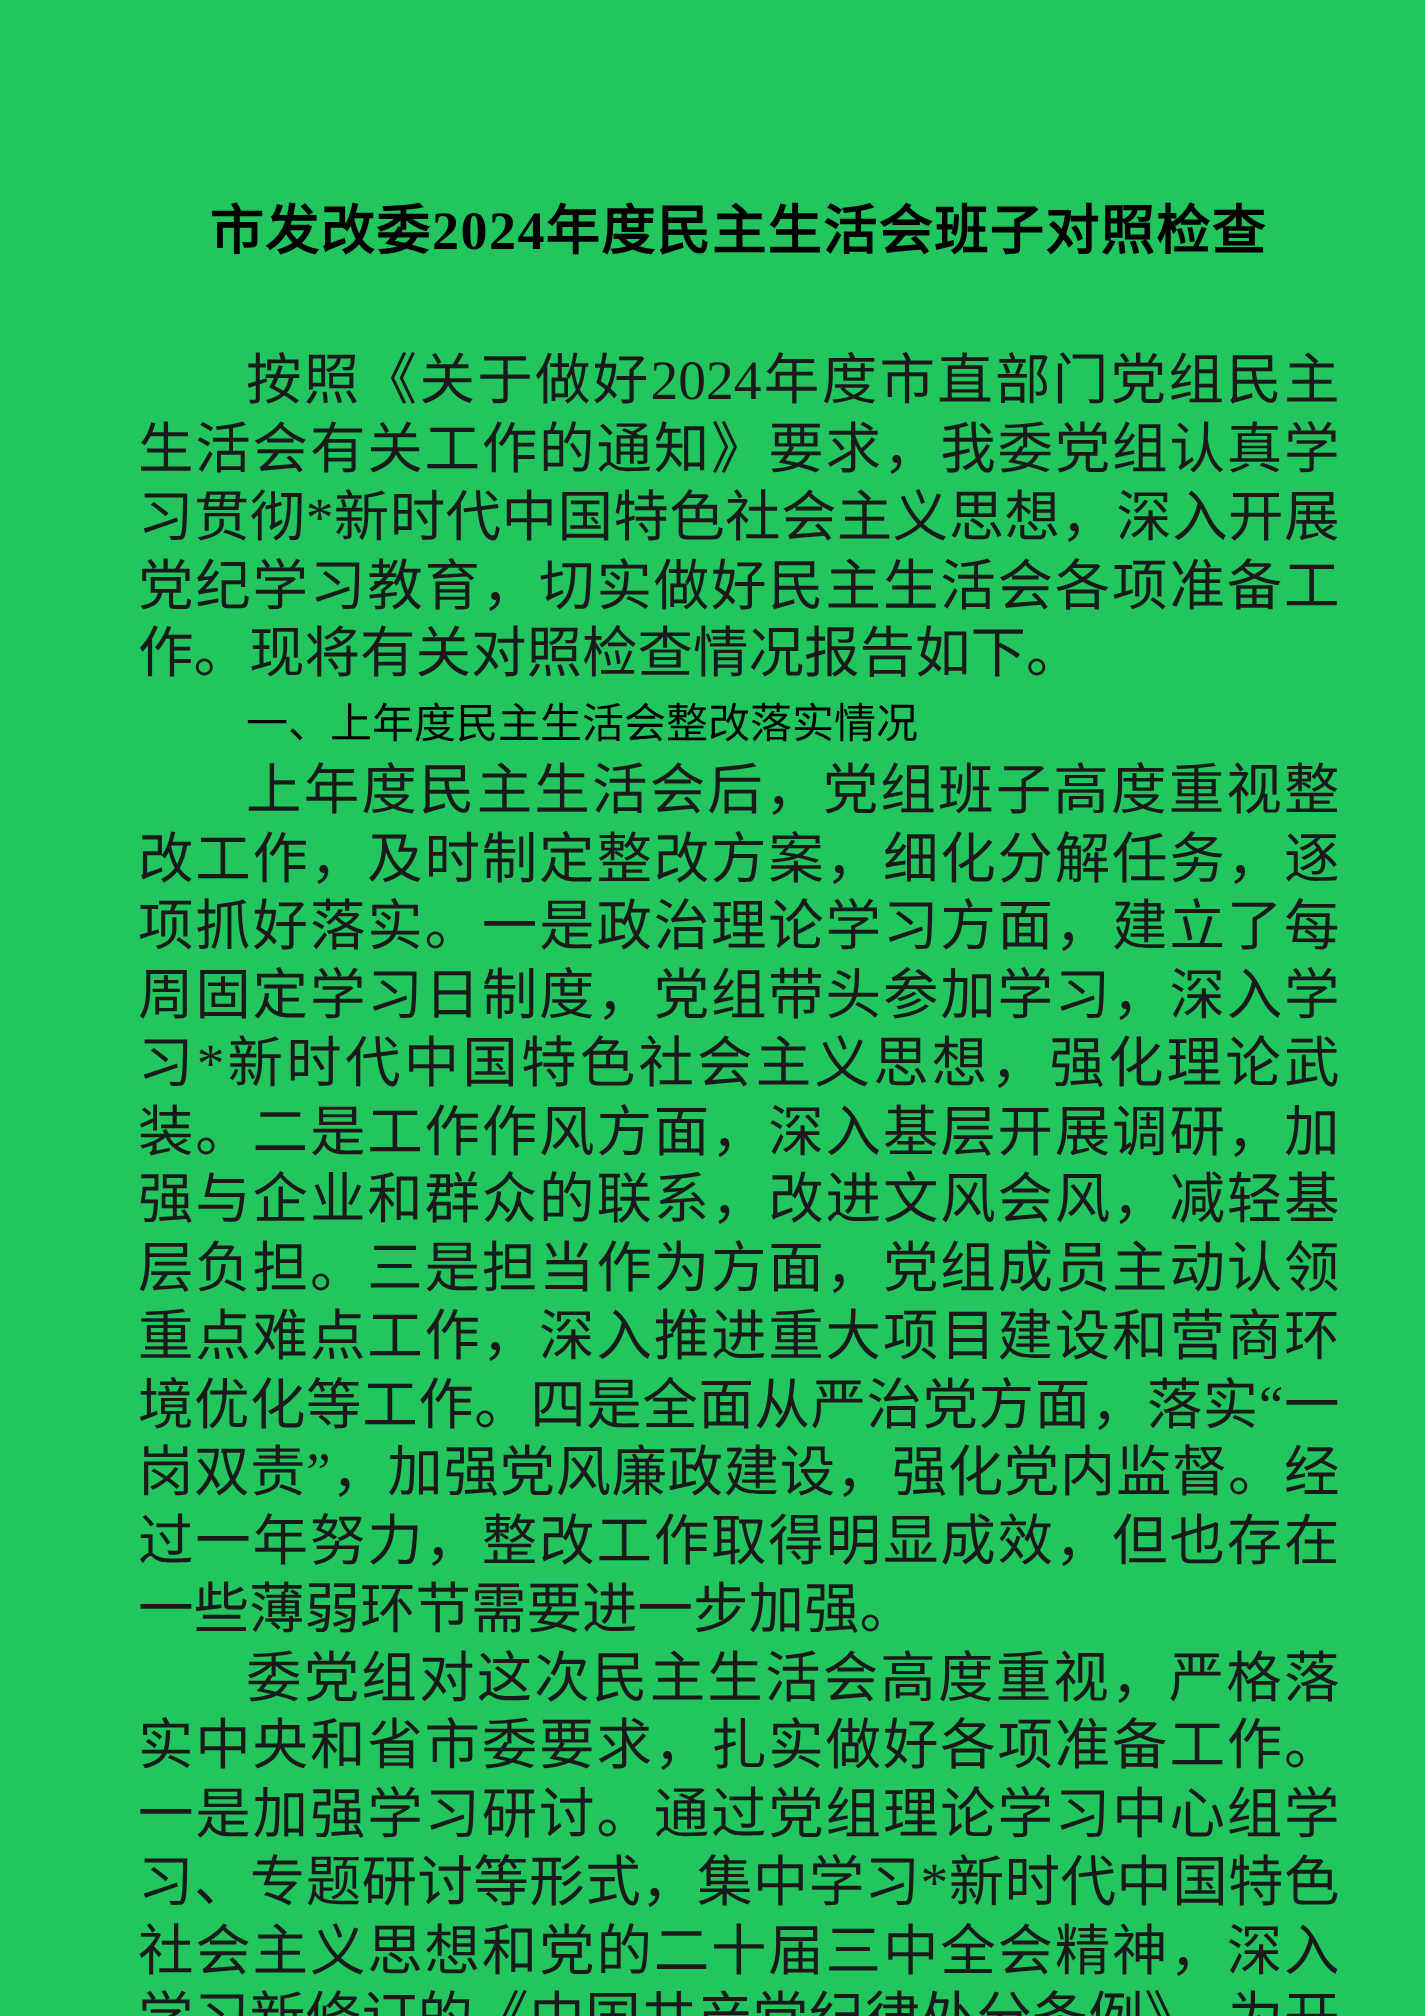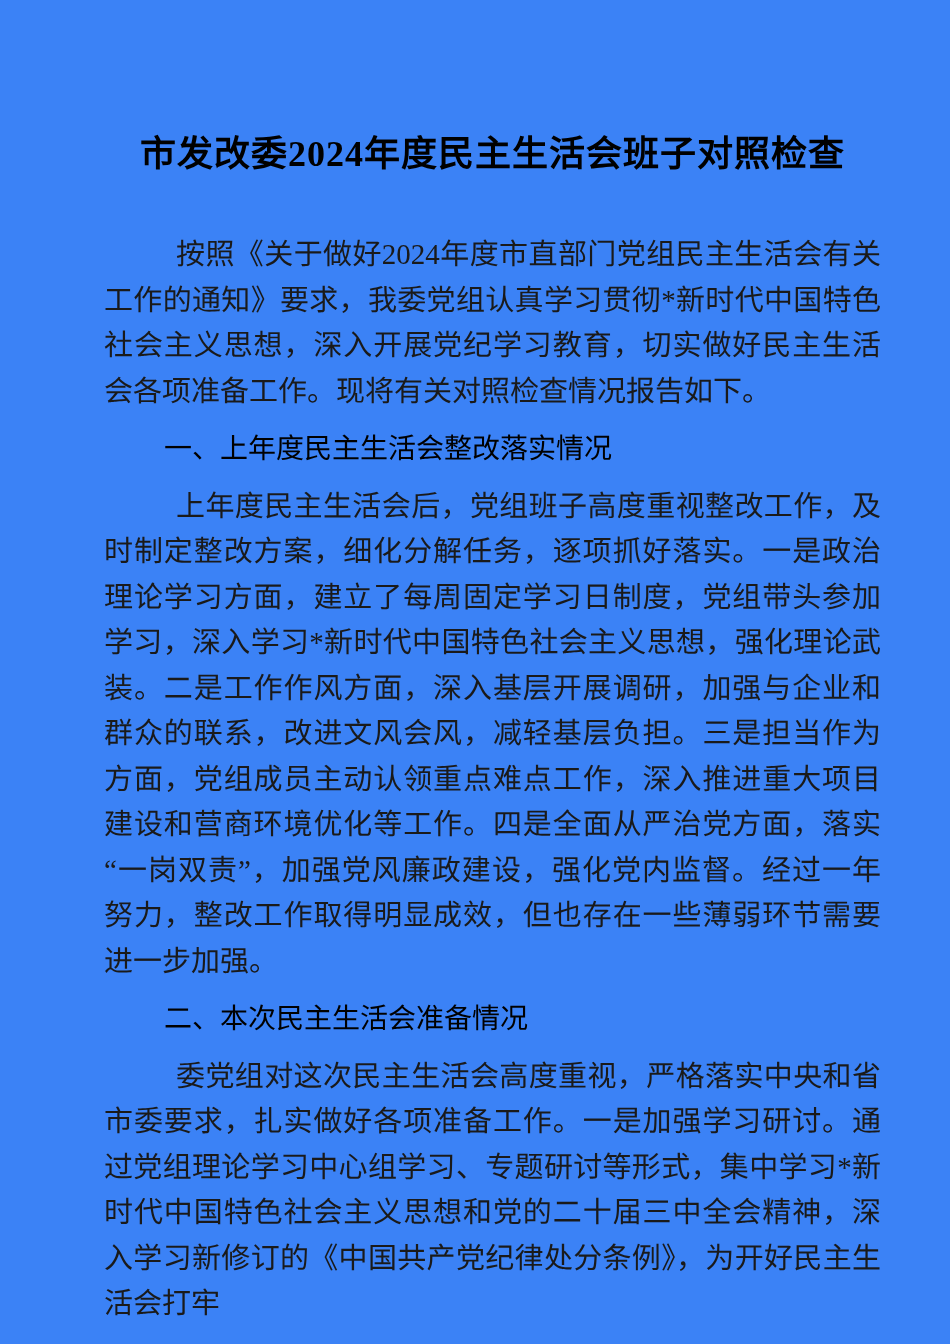--- a/index.html
+++ b/index.html
@@ -5,42 +5,42 @@
   html, body {
     margin: 0;
     padding: 0;
     background: #ffffff;
   }
   .page {
     position: relative;
     width: 950px;
     height: 1344px;
     margin: 0 auto;
-    background: #3b82f6;
+    background: #22c55e;
     box-sizing: border-box;
     padding: 122px 57px 0 92px;
     overflow: hidden;
     font-family: "Liberation Serif", "DejaVu Serif", serif;
     color: #1a1a1a;
   }
   .doc-title {
     margin: 0 0 46px 0;
     font-family: "Liberation Serif", "DejaVu Serif", serif;
     font-weight: 700;
     font-size: 36px;
     line-height: 64px;
     text-align: center;
     color: #000000;
     letter-spacing: 1px;
     white-space: nowrap;
   }
   .body-para {
-    margin: 12px;
+    margin: 0;
     font-family: "Liberation Serif", "DejaVu Serif", serif;
-    font-size: 29px;
+    font-size: 37px;
     line-height: 45.5px;
     text-align: justify;
     text-justify: inter-ideograph;
     text-indent: 72px;
     color: #1a1a1a;
     word-break: break-all;
   }
   .section-heading {
     margin: 0;
     font-family: "Liberation Sans", "DejaVu Sans", sans-serif;
@@ -57,16 +57,15 @@
 
 <div class="page">
   <h1 class="doc-title">市发改委2024年度民主生活会班子对照检查</h1>
 
   <p class="body-para">按照《关于做好2024年度市直部门党组民主生活会有关工作的通知》要求，我委党组认真学习贯彻*新时代中国特色社会主义思想，深入开展党纪学习教育，切实做好民主生活会各项准备工作。现将有关对照检查情况报告如下。</p>
 
   <h2 class="section-heading">一、上年度民主生活会整改落实情况</h2>
 
   <p class="body-para">上年度民主生活会后，党组班子高度重视整改工作，及时制定整改方案，细化分解任务，逐项抓好落实。一是政治理论学习方面，建立了每周固定学习日制度，党组带头参加学习，深入学习*新时代中国特色社会主义思想，强化理论武装。二是工作作风方面，深入基层开展调研，加强与企业和群众的联系，改进文风会风，减轻基层负担。三是担当作为方面，党组成员主动认领重点难点工作，深入推进重大项目建设和营商环境优化等工作。四是全面从严治党方面，落实“一岗双责”，加强党风廉政建设，强化党内监督。经过一年努力，整改工作取得明显成效，但也存在一些薄弱环节需要进一步加强。</p>
 
-  <h2 class="section-heading">二、本次民主生活会准备情况</h2>
 
   <p class="body-para">委党组对这次民主生活会高度重视，严格落实中央和省市委要求，扎实做好各项准备工作。一是加强学习研讨。通过党组理论学习中心组学习、专题研讨等形式，集中学习*新时代中国特色社会主义思想和党的二十届三中全会精神，深入学习新修订的《中国共产党纪律处分条例》，为开好民主生活会打牢</p>
 </div>
 
 </body></html>

